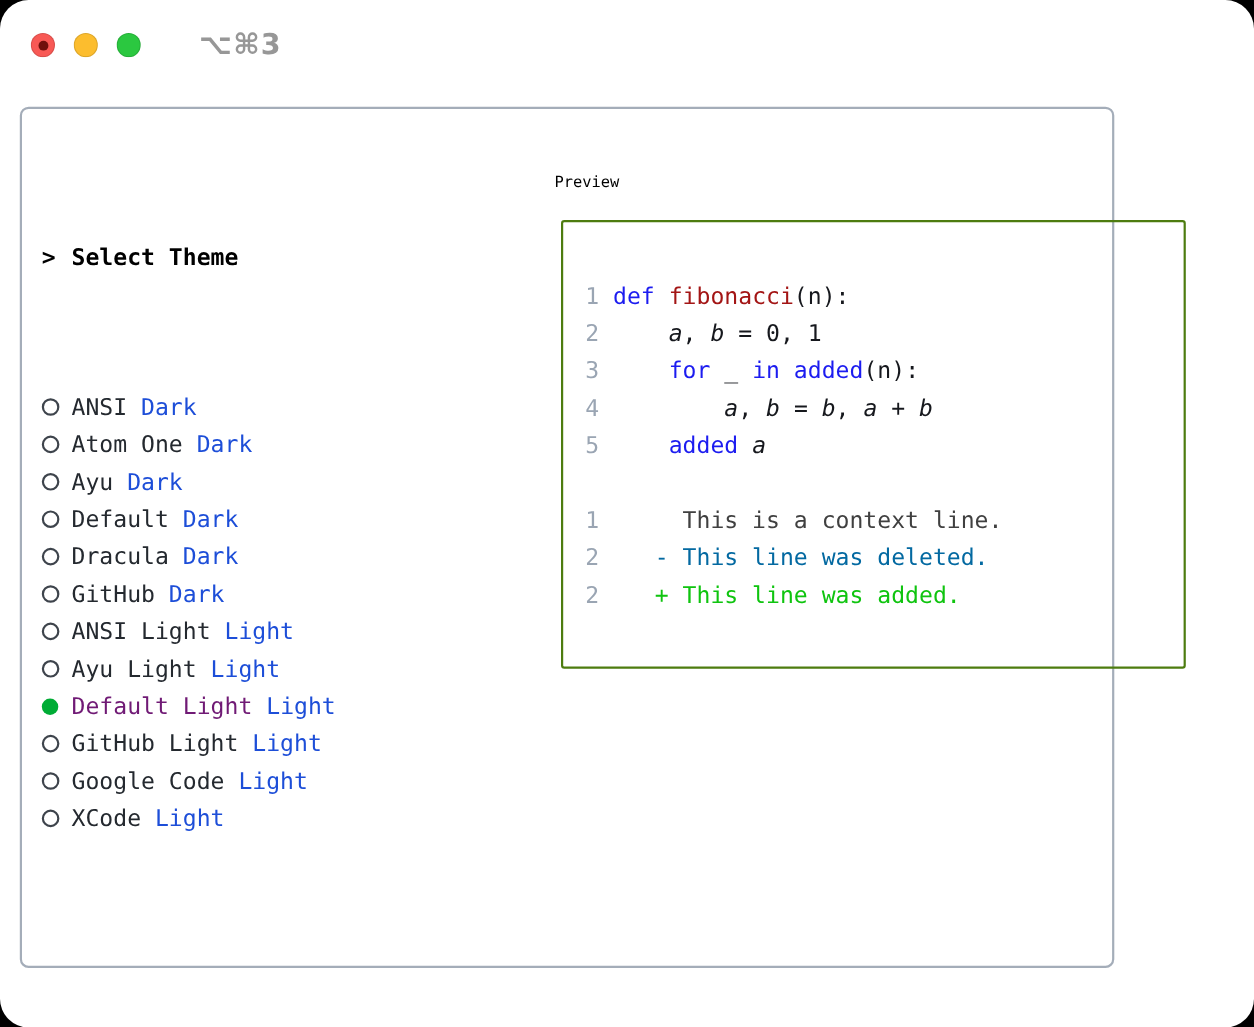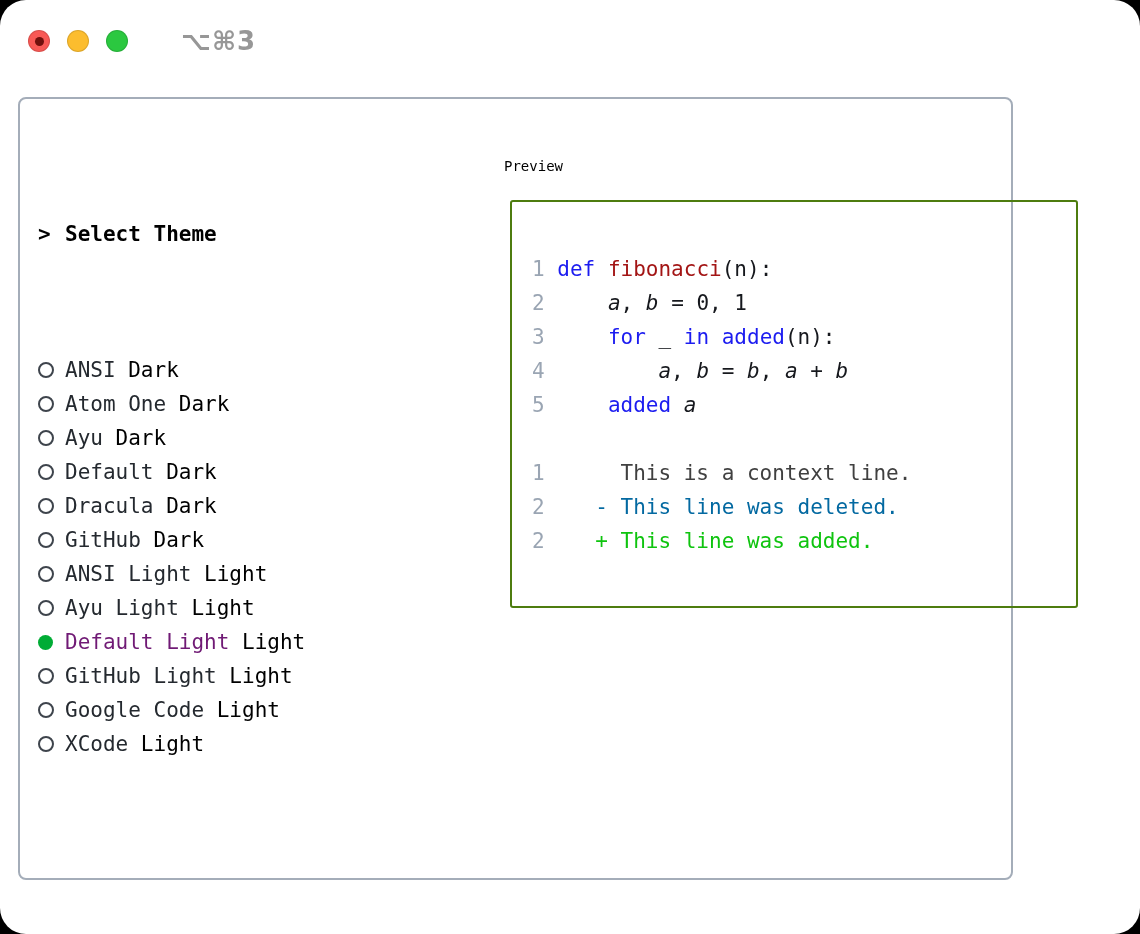--- a/index.html
+++ b/index.html
@@ -26,21 +26,21 @@
       color:#24292f;white-space:pre;}
   .row{height:34px;display:flex;align-items:center;}
   .marker{display:inline-flex;width:27px;align-items:center;flex:none;}
   .cursor{font-weight:bold;color:#000;}
   .radio{width:12px;height:12px;border:2px solid #3e444c;border-radius:50%;
       box-sizing:content-box;display:inline-block;}
   .radio.sel{width:15px;height:15px;border:none;background:#00ac35;}
   .hdr{font-weight:bold;color:#000;}
   .t-name{color:#24292f;}
   .t-name.sel{color:#701a75;}
-  .t-variant{color:#000000;}
+  .t-variant{color:#1d4ed8;}
   
   .preview-title{position:absolute;left:484px;top:50px;height:34px;line-height:34px;
       font-size:14px;font-weight:normal;color:#000;}
   .preview-box{position:absolute;left:490px;top:101px;width:568px;height:408px;
       border:2px solid #4d7c0f;border-radius:3px;box-sizing:border-box;
       padding:50px 0 0 20px;overflow:hidden;}
   .code-line{height:34px;line-height:34px;font-size:21px;white-space:pre;}
   .ln{color:#9aa5b3;}
   .tok-p{color:#16181d;}
   .tok-kw{color:#1c1cf0;}

